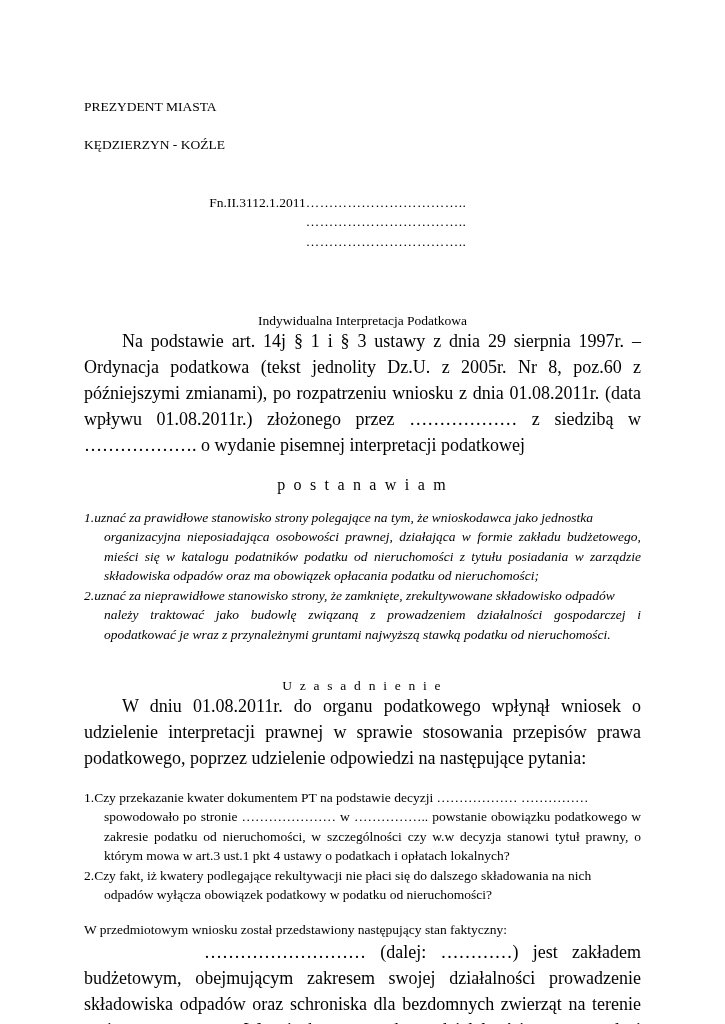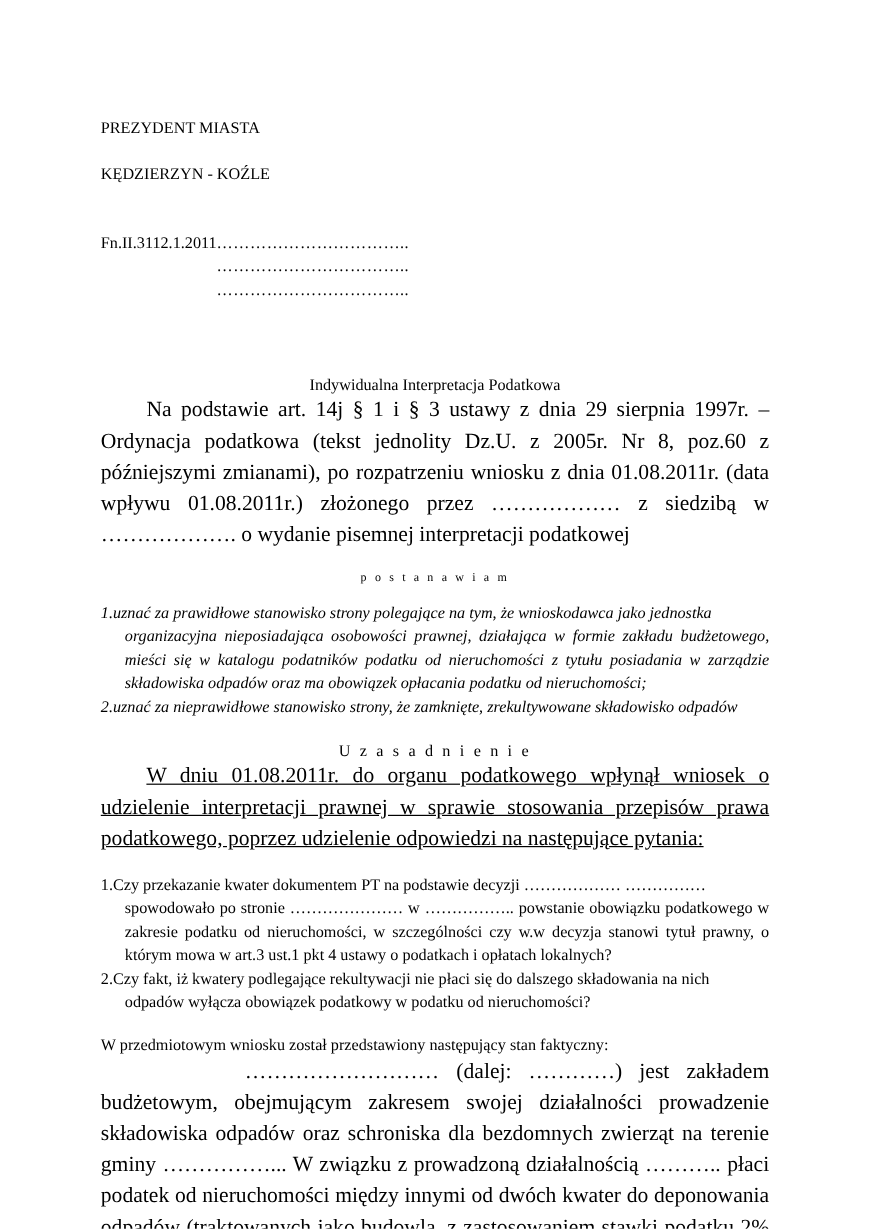--- a/index.html
+++ b/index.html
@@ -30,21 +30,21 @@
   }
   .header-left {
     white-space: pre-line;
   }
   .header-right {
     text-align: right;
     padding-top: 1px;
   }
   .ref-row {
     display: flex;
-    justify-content: flex-start;
+    justify-content: center;
     align-items: flex-start;
     margin-top: 19px;
     font-size: 13.5px;
     line-height: 1.42;
   }
   .dots-block {
     width: 210px;
     text-align: left;
     letter-spacing: 0.4px;
     line-height: 1.45;
@@ -63,21 +63,21 @@
     line-height: 1.44;
     text-align: justify;
     margin: 0;
   }
   .intro {
     margin-top: 54px;
     text-indent: 38px;
   }
   .center-spaced {
     text-align: center;
-    font-size: 10px;
+    font-size: 16px;
     margin-top: 17px;
     letter-spacing: 2.2px;
   }
   ol.numlist {
     margin: 14px 0 0 0;
     padding: 0;
     list-style: none;
     font-size: 13.5px;
     line-height: 1.44;
   }
@@ -89,27 +89,26 @@
     font-style: italic;
   }
   ol.numlist > li .cont {
     display: block;
     text-indent: 0;
     padding-left: 5px;
   }
   .uzas {
     text-align: center;
     font-size: 13.5px;
-    margin-top: 20px;
+    margin-top: 34px;
     letter-spacing: 2.2px;
   }
   .para {
     margin-top: 14px;
     text-indent: 38px;
-    text-decoration: underline;
   }
   .qlist {
     margin: 16px 0 0 0;
     padding: 0;
     list-style: none;
     font-size: 13.5px;
     line-height: 1.44;
   }
   .qlist > li {
     text-align: justify;
@@ -155,21 +154,21 @@
   </div>
 
   <div class="title">Indywidualna Interpretacja Podatkowa</div>
 
   <p class="body intro">Na podstawie art. 14j § 1 i § 3  ustawy z dnia 29 sierpnia 1997r. – Ordynacja podatkowa (tekst jednolity Dz.U. z 2005r.  Nr 8, poz.60 z późniejszymi zmianami), po rozpatrzeniu wniosku z dnia 01.08.2011r. (data wpływu 01.08.2011r.) złożonego przez ……………… z siedzibą w ………………. o wydanie pisemnej interpretacji podatkowej</p>
 
   <div class="center-spaced">p o s t a n a w i a m</div>
 
   <ol class="numlist">
     <li><span>1.</span><span>uznać za prawidłowe stanowisko strony polegające na tym, że wnioskodawca jako jednostka</span><span class="cont">organizacyjna nieposiadająca osobowości prawnej, działająca w formie zakładu budżetowego,  mieści się w katalogu podatników podatku od nieruchomości z tytułu posiadania w zarządzie składowiska odpadów oraz ma obowiązek opłacania podatku od nieruchomości;</span></li>
-    <li><span>2.</span><span>uznać za nieprawidłowe stanowisko strony, że zamknięte, zrekultywowane składowisko odpadów</span></li>
+    <li><span>2.</span><span>uznać za nieprawidłowe stanowisko strony, że zamknięte, zrekultywowane składowisko odpadów</span><span class="cont">należy traktować jako budowlę związaną z prowadzeniem działalności gospodarczej i opodatkować je wraz z przynależnymi gruntami  najwyższą stawką podatku od nieruchomości.</span></li>
   </ol>
 
   <div class="uzas">U z a s a d n i e n i e</div>
 
   <p class="body para">W dniu 01.08.2011r. do organu podatkowego wpłynął wniosek o udzielenie interpretacji prawnej w sprawie stosowania przepisów prawa podatkowego, poprzez udzielenie odpowiedzi na następujące pytania:</p>
 
   <ol class="qlist">
     <li><span>1.</span><span>Czy przekazanie kwater dokumentem PT na podstawie decyzji ……………… ……………</span><span class="cont">spowodowało po stronie ………………… w …………….. powstanie    obowiązku podatkowego w zakresie podatku od nieruchomości, w szczególności czy w.w decyzja stanowi tytuł prawny, o którym mowa w art.3 ust.1 pkt 4 ustawy o podatkach i opłatach lokalnych?</span></li>
     <li><span>2.</span><span>Czy fakt, iż kwatery podlegające rekultywacji nie płaci się do dalszego składowania na nich</span><span class="cont">odpadów wyłącza obowiązek podatkowy w podatku od nieruchomości?</span></li>
   </ol>

